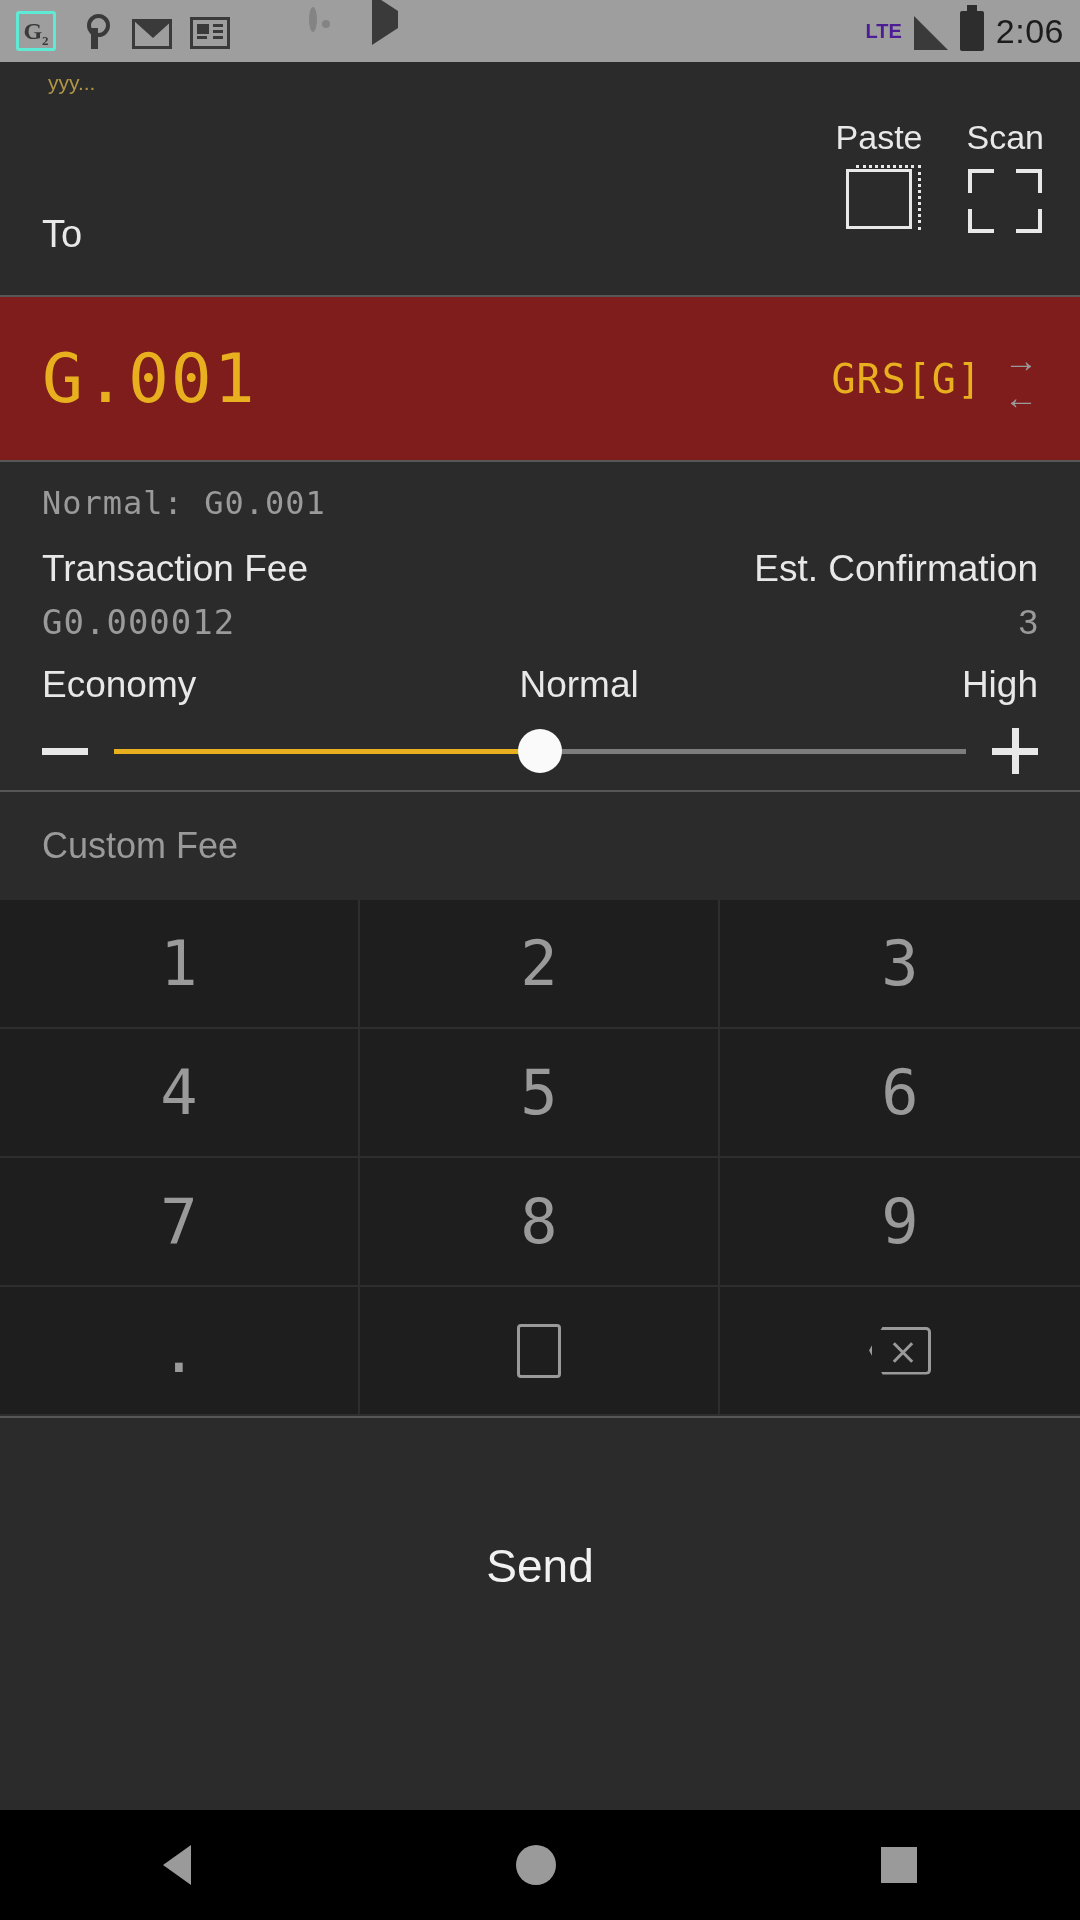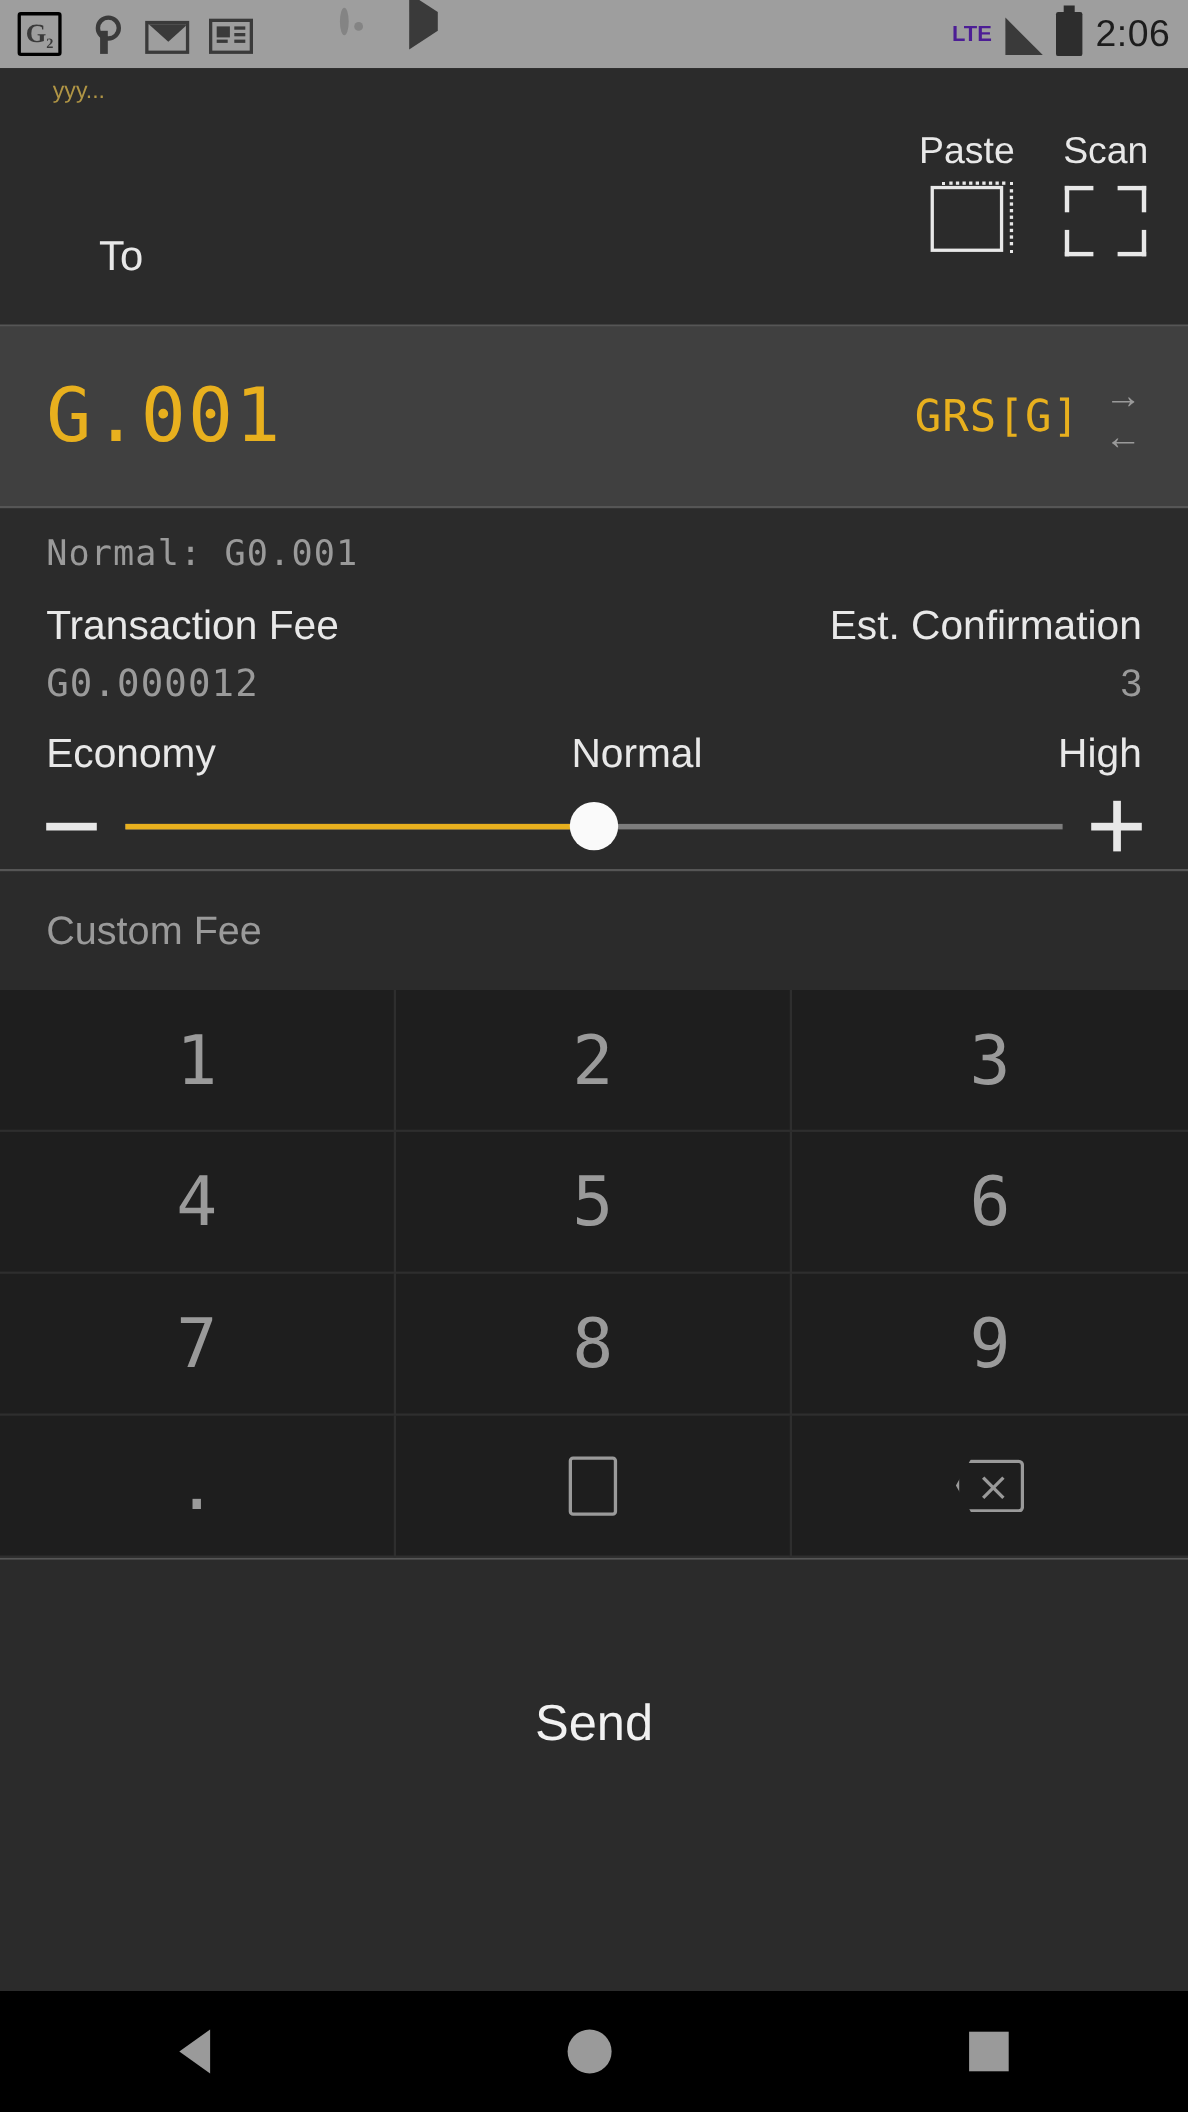--- a/index.html
+++ b/index.html
@@ -13,21 +13,21 @@
 
   
   .statusbar {
     height: 62px; background: #9e9e9e; display: flex; align-items: center;
     padding: 0 16px; gap: 16px;
   }
   .sb-icons { display: flex; align-items: center; gap: 18px; flex: 1; }
   .sb-right { display: flex; align-items: center; gap: 12px; }
   .sb-ico { width: 40px; height: 40px; position: relative; display: inline-block; }
   .ico-g2 {
-    border: 3px solid #000000; border-radius: 3px; color: #3a3a3a;
+    border: 3px solid #5eead4; border-radius: 3px; color: #3a3a3a;
     font-size: 24px; font-weight: bold; line-height: 34px; text-align: center;
     font-family: "Liberation Serif", serif;
   }
   .ico-g2 sub { font-size: 13px; }
   .ico-key { }
   .ico-key::before {
     content: ""; position: absolute; left: 13px; top: 3px; width: 15px; height: 15px;
     border: 4px solid #3a3a3a; border-radius: 50%;
   }
   .ico-key::after {
@@ -85,42 +85,41 @@
 
   .to-row {
     height: 233px; position: relative; padding: 0 34px;
   }
   .to-hint {
     position: absolute; left: 48px; top: 9px; color: #c8a84a; font-size: 21px; opacity: .85;
   }
   .to-label {
     position: absolute; left: 42px; top: 172px; color: #e8e8e8; font-size: 38px;
     transform: translateY(-50%);
-    margin-left: 48px;
   }
   .act-group { position: absolute; right: 36px; top: 56px; display: flex; gap: 44px; }
   .act { text-align: center; }
   .act-label { color: #e8e8e8; font-size: 34px; margin-bottom: 12px; }
   .paste-box {
     width: 66px; height: 60px; margin: 0 auto; border: 3px solid #e8e8e8; position: relative;
   }
   .paste-box::after {
     content: ""; position: absolute; right: -12px; top: -7px; width: 62px; height: 62px;
     border: 3px dotted #e8e8e8; border-left: none; border-bottom: none;
   }
   .scan-box { width: 74px; height: 64px; margin: 0 auto; position: relative; }
   .scan-box span { position: absolute; width: 26px; height: 24px; border: 4px solid #e8e8e8; }
   .scan-box span:nth-child(1) { left: 0; top: 0; border-right: none; border-bottom: none; }
   .scan-box span:nth-child(2) { right: 0; top: 0; border-left: none; border-bottom: none; }
   .scan-box span:nth-child(3) { left: 0; bottom: 0; border-right: none; border-top: none; }
   .scan-box span:nth-child(4) { right: 0; bottom: 0; border-left: none; border-top: none; }
 
   .amount-row {
     height: 163px; display: flex; align-items: center; justify-content: space-between;
-    padding: 0 42px; background: #404040; gap: 12px;
+    padding: 0 42px; background: #7f1d1d; gap: 12px;
   }
   .amount-val {
     color: #e8b01e; font-size: 68px; letter-spacing: 2px;
     font-family: "DejaVu Sans Mono", monospace;
   }
   .amount-right { display: flex; align-items: center; gap: 22px; }
   .currency {
     color: #e8b01e; font-size: 40px; letter-spacing: 1px;
     font-family: "DejaVu Sans Mono", monospace;
   }

